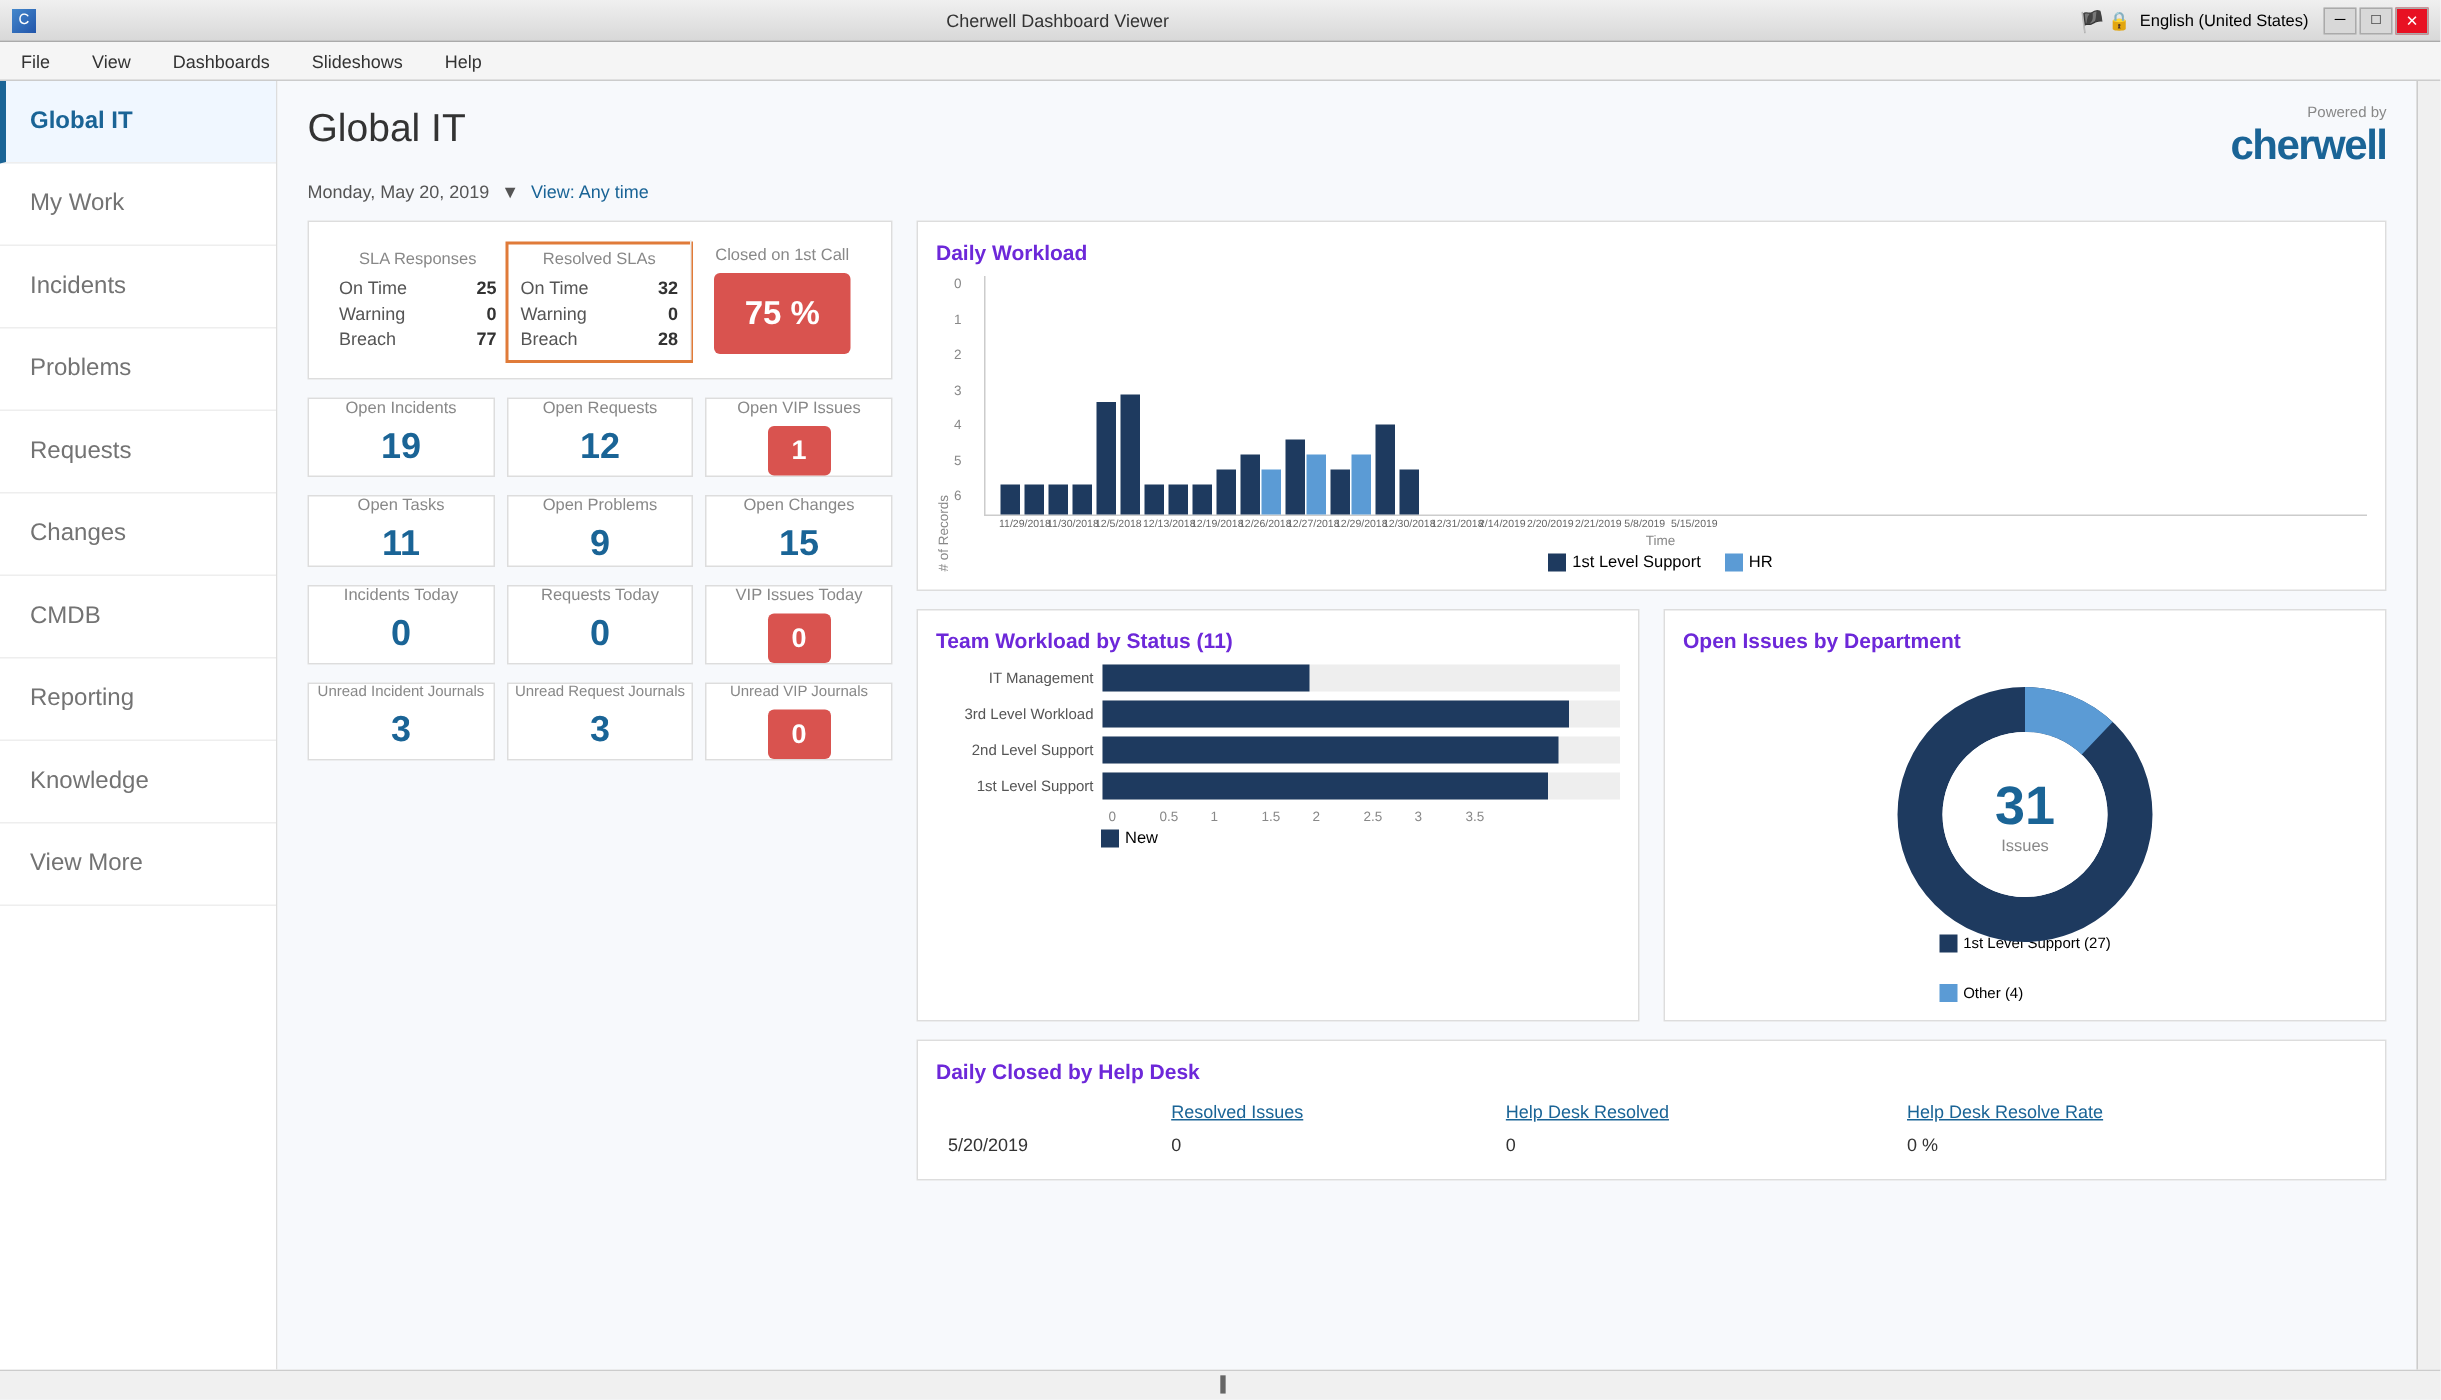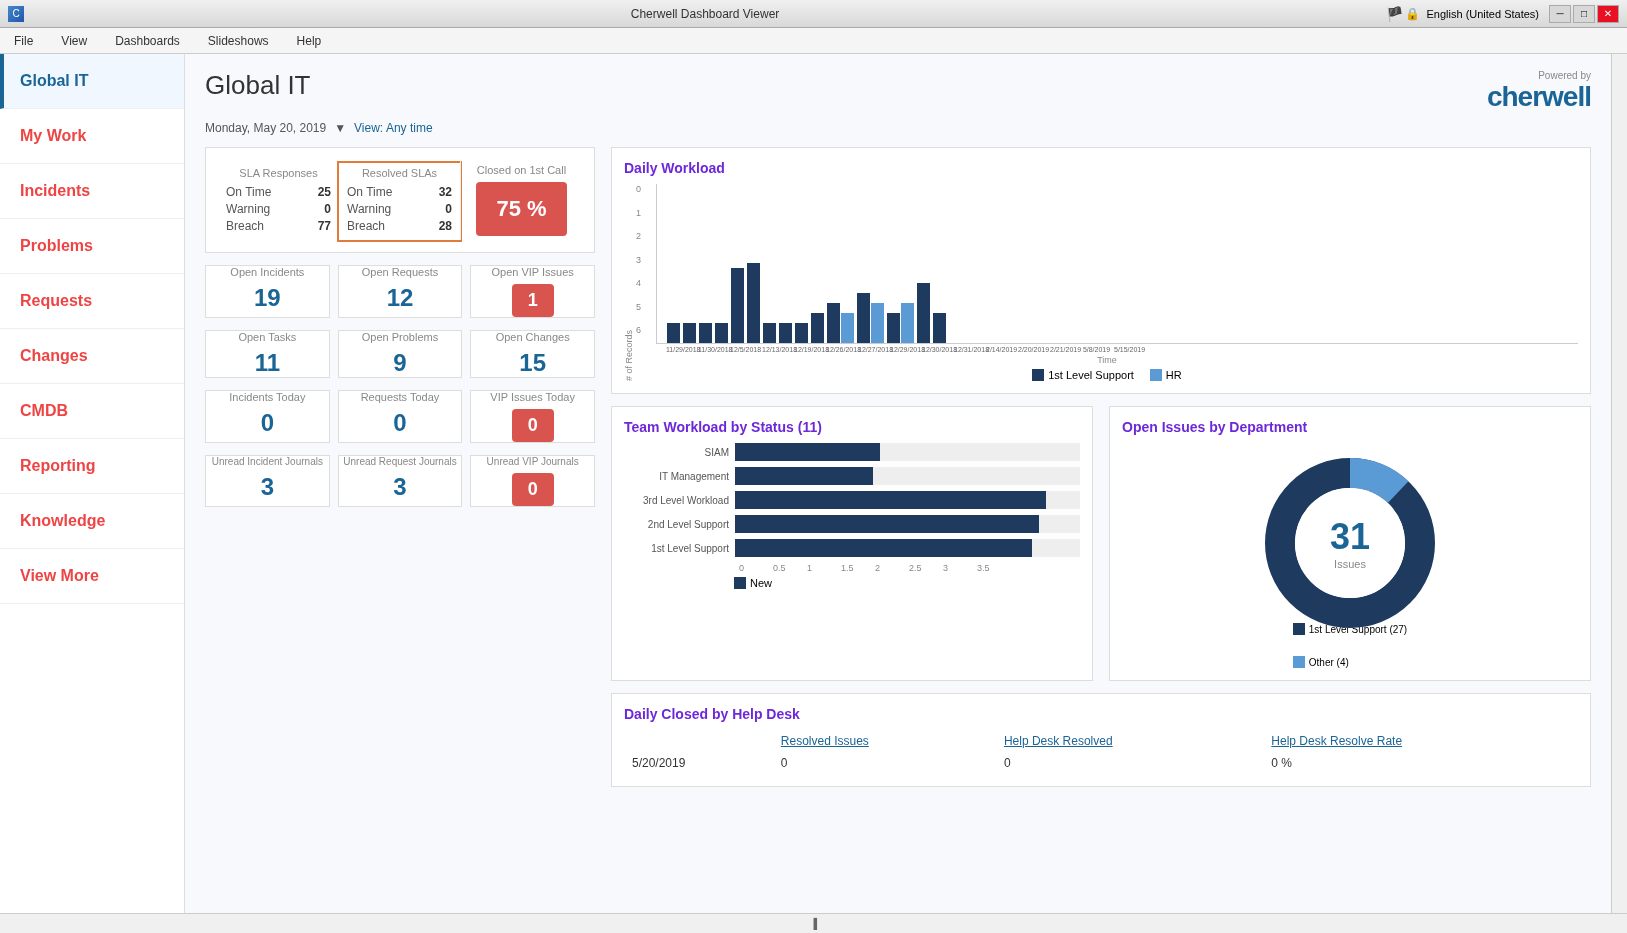--- a/index.html
+++ b/index.html
@@ -63,24 +63,23 @@
     .sidebar {
       width: 185px;
       background: white;
       border-right: 1px solid #ddd;
       display: flex;
       flex-direction: column;
     }
     .sidebar-item {
       padding: 18px 20px;
       font-size: 16px;
-      color: #ef4444;
+      color: #737373;
       border-bottom: 1px solid #eee;
       cursor: pointer;
-      font-weight: bold;
     }
     .sidebar-item.active {
       color: #1a6496;
       font-weight: bold;
       border-left: 4px solid #1a6496;
       padding-left: 16px;
       background: #f0f7ff;
     }
 
     
@@ -692,26 +691,20 @@
             </div>
           </div>
         </div>
 
         <div class="charts-row">
 
           <div class="chart-half">
             <div class="chart-title">Team Workload by Status (11)</div>
             <div class="horiz-bar-chart" id="horizBars">
 
-            <div class="horiz-bar-row">
-                  <div class="horiz-bar-label">SIAM</div>
-                  <div class="horiz-bar-track">
-                    <div class="horiz-bar-fill" style="width: 42%;"></div>
-                  </div>
-                </div>
                 <div class="horiz-bar-row">
                   <div class="horiz-bar-label">IT Management</div>
                   <div class="horiz-bar-track">
                     <div class="horiz-bar-fill" style="width: 40%;"></div>
                   </div>
                 </div>
                 <div class="horiz-bar-row">
                   <div class="horiz-bar-label">3rd Level Workload</div>
                   <div class="horiz-bar-track">
                     <div class="horiz-bar-fill" style="width: 90%;"></div>

